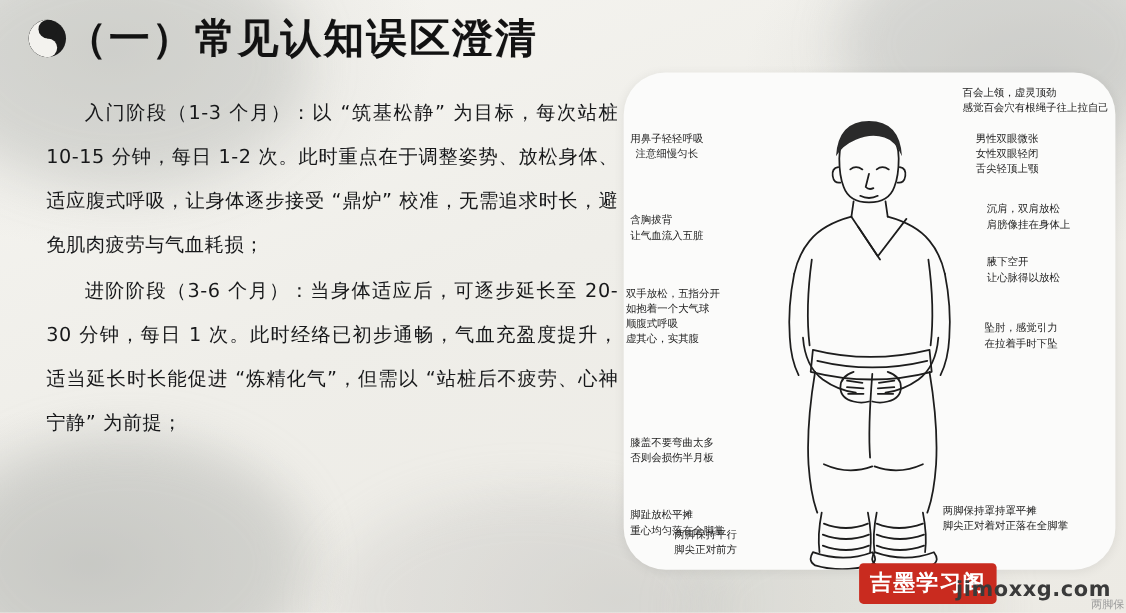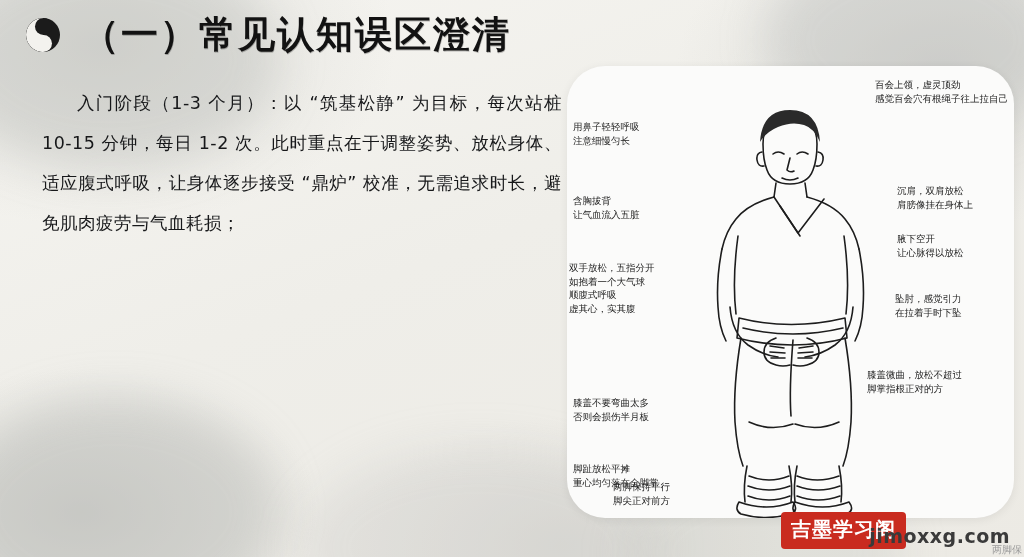--- a/index.html
+++ b/index.html
@@ -38,21 +38,21 @@
   .wash.w4 { left: 300px; bottom: -90px; width: 360px; height: 200px; background: rgba(180,182,180,0.22); }
   .wash.w5 { right: 120px; bottom: -80px; width: 280px; height: 170px; background: rgba(175,178,176,0.20); }
 
   
   .header {
     position: absolute;
     left: 26px;
     top: 10px;
     display: flex;
     align-items: center;
-    gap: 22px;
+    gap: 0;
   }
   .taiji {
     width: 34px;
     height: 34px;
     border-radius: 50%;
     background: #1b1b1b;
     position: relative;
     overflow: hidden;
     flex: none;
   }
@@ -182,20 +182,21 @@
   <div class="header">
     <div class="taiji">
       <span class="dot-a"></span>
         <span class="dot-b"></span>
     </div>
     <div class="title">（一）常见认知误区澄清</div>
   </div>
 
   <div class="article">
     <p class="para">入门阶段（1-3 个月）：以 “筑基松静” 为目标，每次站桩 10-15 分钟，每日 1-2 次。此时重点在于调整姿势、放松身体、适应腹式呼吸，让身体逐步接受 “鼎炉” 校准，无需追求时长，避免肌肉疲劳与气血耗损；</p>
+    <p class="para">进阶阶段（3-6 个月）：当身体适应后，可逐步延长至 20-30 分钟，每日 1 次。此时经络已初步通畅，气血充盈度提升，适当延长时长能促进 “炼精化气”，但需以 “站桩后不疲劳、心神宁静” 为前提；</p>
   </div>
 
   <div class="illus">
     <svg width="447" height="452" viewBox="0 0 447 452">
       <g fill="none" stroke="#1d1d1d" stroke-width="1.6" stroke-linecap="round" stroke-linejoin="round">
 
         <path d="M196 78 q0 -28 27 -28 q27 0 27 28 q0 16 -4 26 q-5 14 -23 14 q-18 0 -23 -14 q-4 -10 -4 -26 z"></path>
 
         <path d="M193 76 q2 -32 30 -32 q28 0 30 32 q-6 -14 -16 -17 q-12 -4 -26 2 q-12 5 -18 15 z" fill="#2a2a2a" stroke="none"></path>
 
@@ -246,43 +247,46 @@
         <path d="M272 400 q4 20 2 36"></path>
 
         <path d="M182 410 q20 8 40 0 M181 420 q21 8 42 0 M181 430 q21 8 42 0"></path>
         <path d="M230 410 q20 8 42 0 M230 420 q21 8 43 0 M230 430 q21 8 43 0"></path>
 
         <path d="M172 436 q28 10 54 0 q6 8 -2 12 q-26 7 -50 0 q-7 -4 -2 -12 z"></path>
         <path d="M228 436 q28 10 54 0 q6 8 -2 12 q-26 7 -50 0 q-7 -4 -2 -12 z"></path>
       </g>
     </svg>
 
-    <div class="anno left" style="left:6px; top:54px;">用鼻子轻轻呼吸
+    <div class="anno left" style="left:6px; top:54px;text-align:center;">用鼻子轻轻呼吸
 注意细慢匀长</div>
     <div class="anno left" style="left:6px; top:128px;">含胸拔背
 让气血流入五脏</div>
     <div class="anno left" style="left:2px; top:195px;">双手放松，五指分开
 如抱着一个大气球
 顺腹式呼吸
 虚其心，实其腹</div>
     <div class="anno left" style="left:6px; top:292px;margin-top:38px;">膝盖不要弯曲太多
 否则会损伤半月板</div>
     <div class="anno left" style="left:6px; top:362px;margin-top:34px;">脚趾放松平摊
 重心均匀落在全脚掌</div>
     <div class="anno left" style="left:46px; top:414px;">两脚保持平行
 脚尖正对前方</div>
 
     <div class="anno right" style="left:308px; top:12px;">百会上领，虚灵顶劲
 感觉百会穴有根绳子往上拉自己</div>
+    <div class="anno right" style="left:320px; top:54px;">男性双眼微张
+女性双眼轻闭
+舌尖轻顶上颚</div>
     <div class="anno right" style="left:330px; top:118px;">沉肩，双肩放松
 肩膀像挂在身体上</div>
     <div class="anno right" style="left:330px; top:166px;">腋下空开
 让心脉得以放松</div>
     <div class="anno right" style="left:328px; top:226px;">坠肘，感觉引力
 在拉着手时下坠</div>
-    <div class="anno right" style="left:300px; top:302px;">膝盖微曲，放松不超过
-脚掌指根正对的方</div>
+    <div class="anno right" style="left:290px; top:392px;">两脚保持罩持罩平摊
+脚尖正对着对正落在全脚掌</div>
   </div>
 
   <div class="wm-chip">吉墨学习阁</div>
   <div class="wm-text">jimoxxg.com</div>
   <div class="wm-corner">两脚保</div>
 </div>
 
 </body></html>

